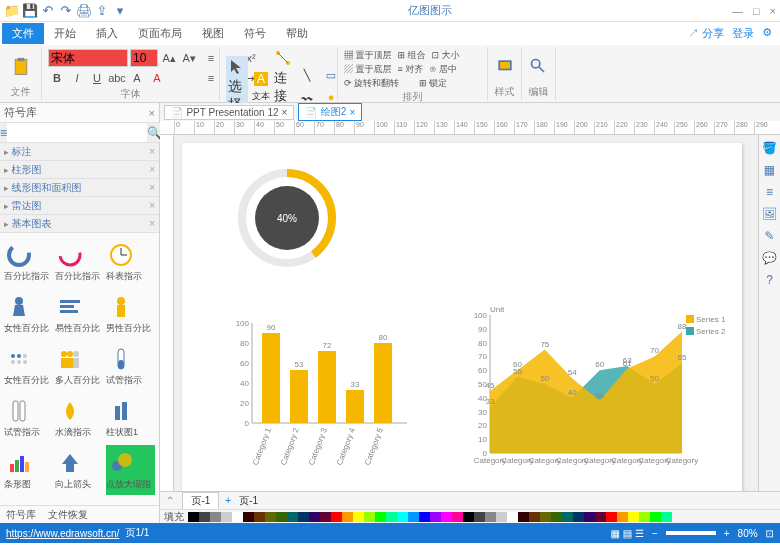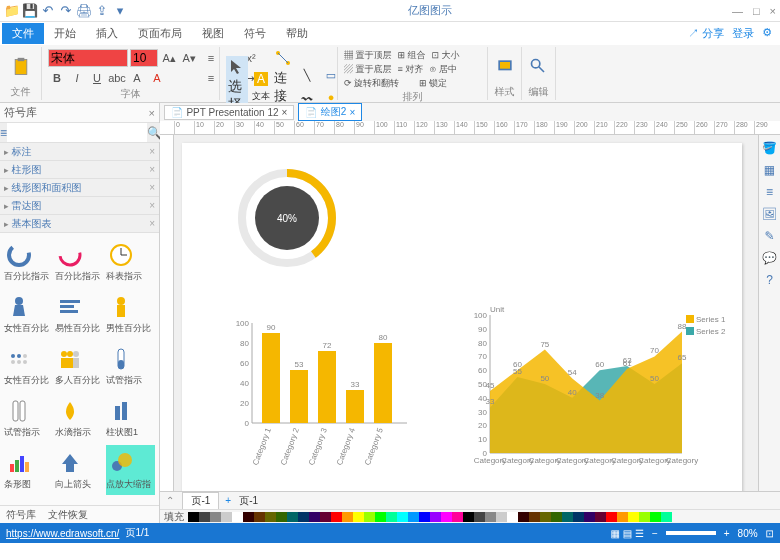--- a/index.html
+++ b/index.html
@@ -33,21 +33,21 @@
 .sb-header{height:20px;display:flex;align-items:center;padding:0 4px;font-size:11px;color:#555;border-bottom:1px solid #e0e0e0}
 .sb-header .close{margin-left:auto;color:#888}
 .sb-search{height:20px;display:flex;border-bottom:1px solid #e0e0e0}
 .sb-search input{flex:1;border:none;padding:0 4px;font-size:10px;background:#fff}
 .sb-search-btn{width:20px;background:#eee;color:#4a7ab4;display:flex;align-items:center;justify-content:center;font-size:12px}
 .sb-cat{height:18px;display:flex;align-items:center;padding:0 4px;background:#f0f0f0;border-bottom:1px solid #e0e0e0;color:#4a7ab4;font-size:10px}
 .sb-cat .arrow{color:#888;margin-right:3px;font-size:9px}
 .sb-cat .x{margin-left:auto;color:#aaa;font-size:10px}
 .sb-shapes{flex:1;overflow:hidden;padding:4px;display:grid;grid-template-columns:repeat(3,1fr);gap:2px;align-content:start}
 .shape-cell{height:50px;display:flex;flex-direction:column;align-items:flex-start;justify-content:center;font-size:9px;color:#555;gap:2px}
-.shape-cell.sel{background:#5eead4}
+.shape-cell.sel{background:#22c55e}
 .shape-ico{width:30px;height:26px;display:flex;align-items:center;justify-content:center}
 .sb-tabs{height:18px;display:flex;border-top:1px solid #ddd;font-size:10px}
 .sb-tab{padding:2px 6px;color:#555}
 .canvas-area{flex:1;display:flex;flex-direction:column;background:#eee}
 .doc-tabs{height:18px;background:#f5f5f5;display:flex;align-items:center;padding:0 4px;gap:4px;font-size:10px}
 .doc-tab{padding:1px 6px;background:#fff;border:1px solid #ccc;color:#555;display:flex;align-items:center;gap:3px}
 .doc-tab.active{color:#1e88e5;border-color:#1e88e5}
 .ruler-h{height:14px;background:#fff;border-bottom:1px solid #ccc;font-size:7px;color:#888;display:flex;overflow:hidden;padding-left:14px}
 .ruler-h span{width:20px;flex-shrink:0;border-left:1px solid #ccc;padding-left:1px}
 .canvas-wrap{flex:1;display:flex;overflow:hidden}

